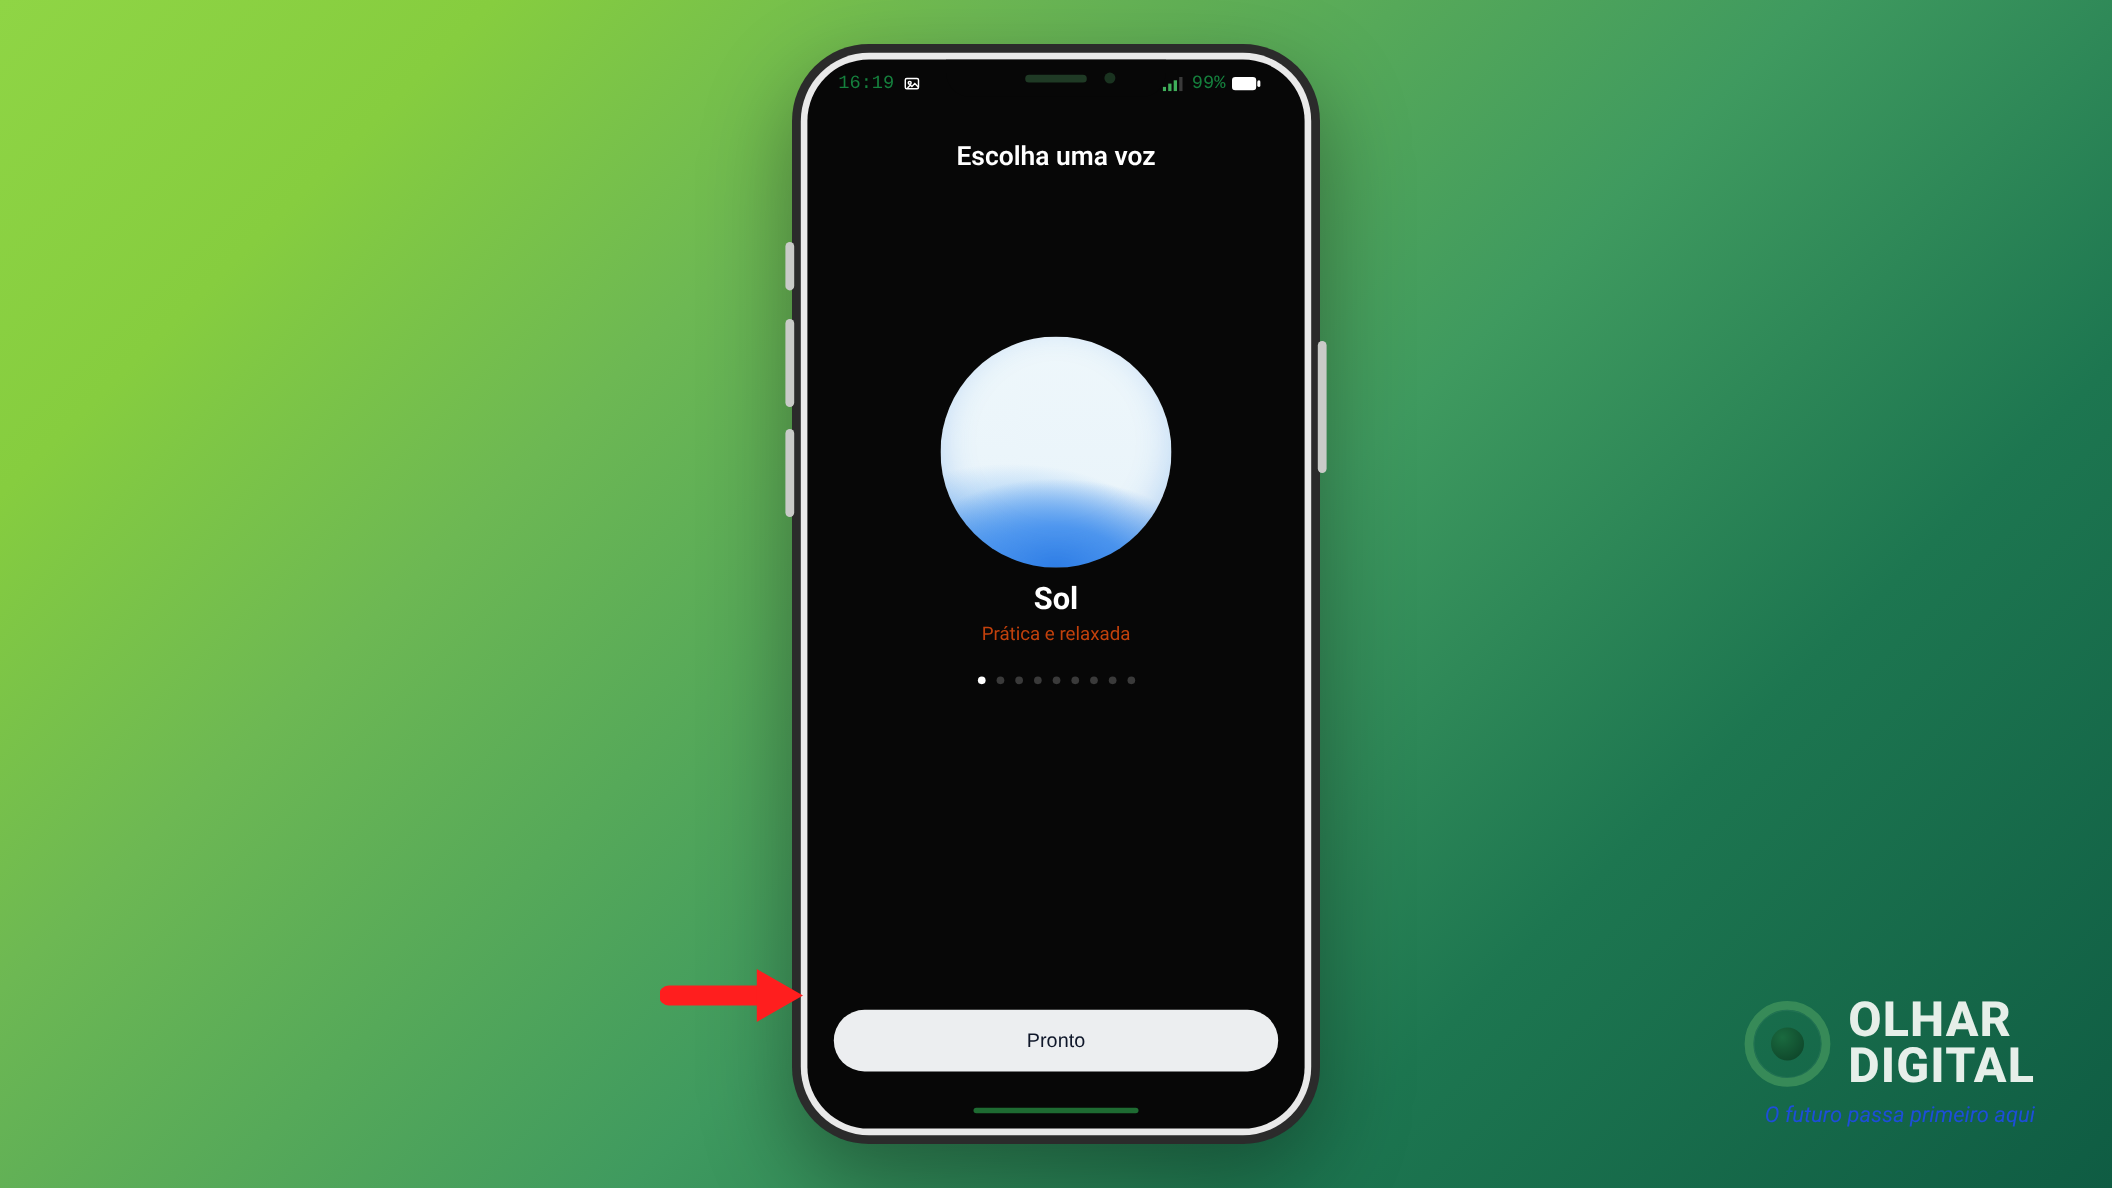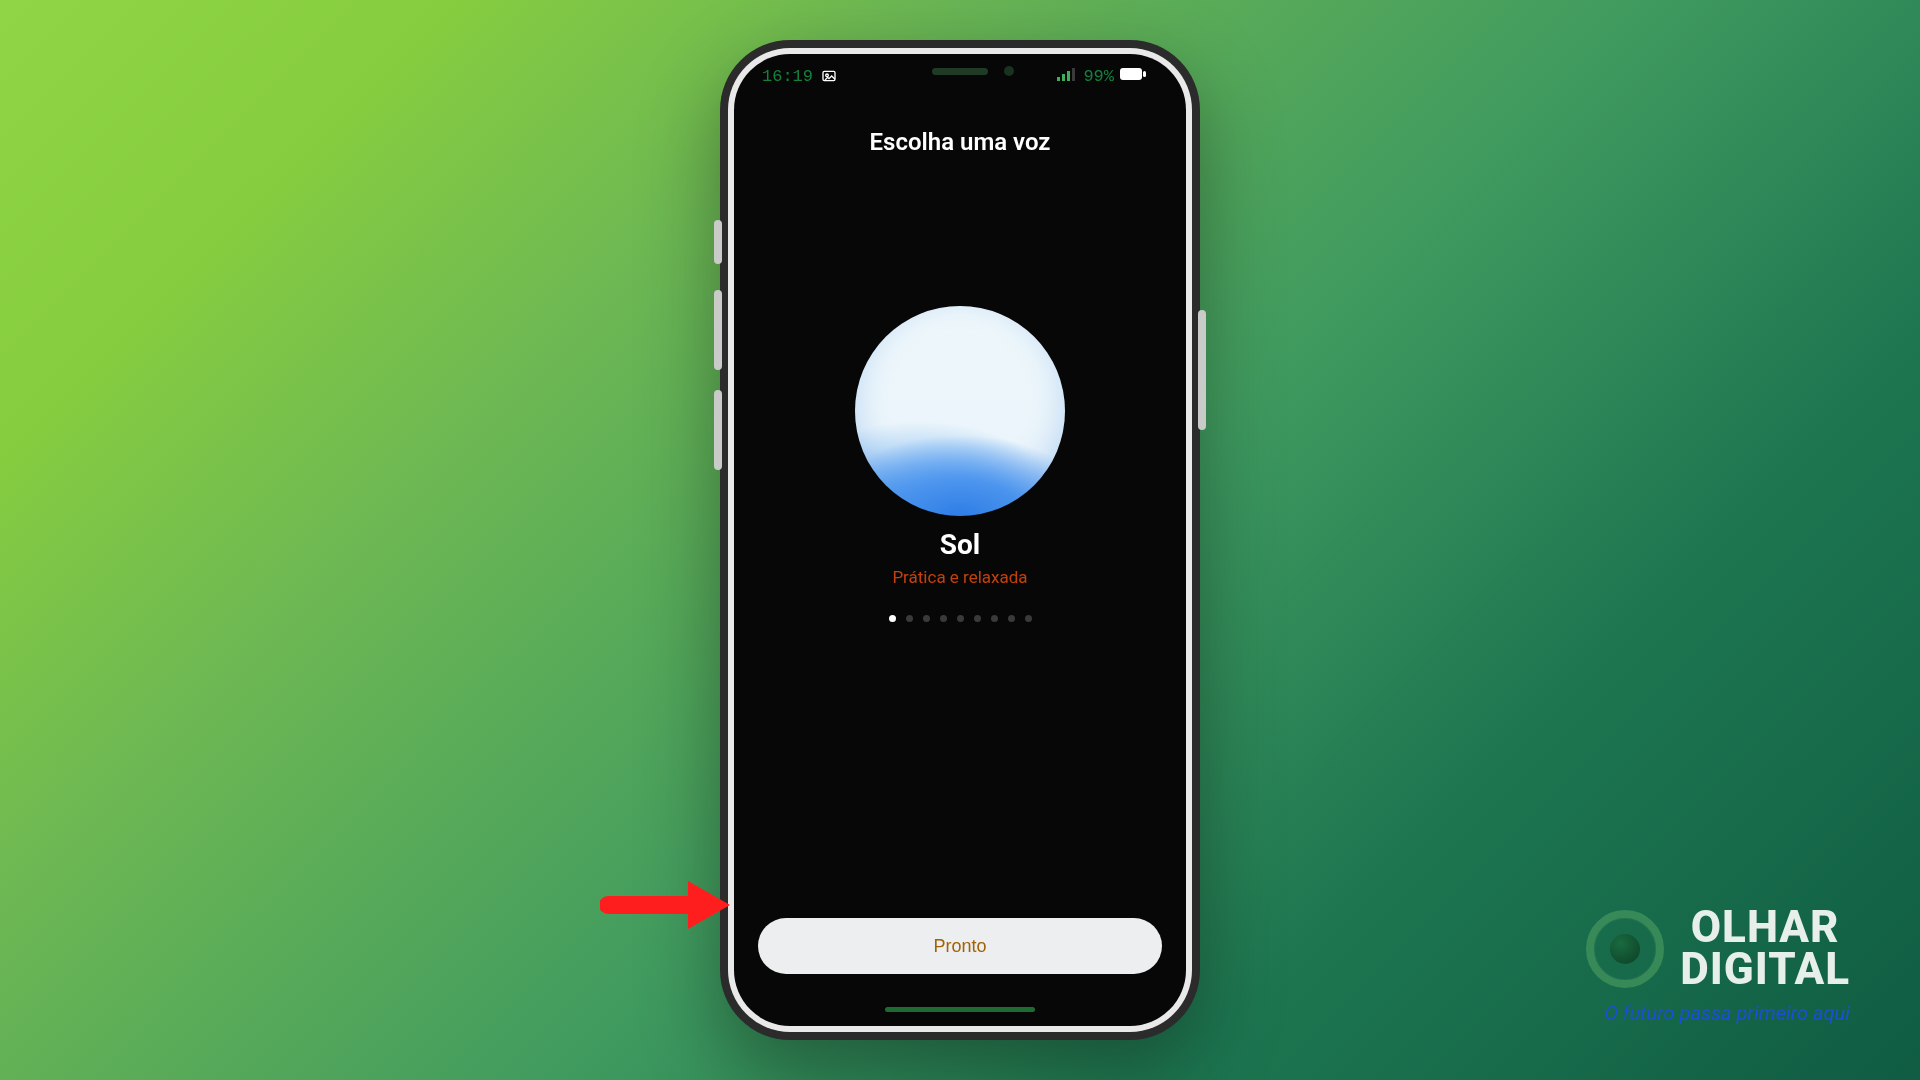--- a/index.html
+++ b/index.html
@@ -91,21 +91,21 @@
     align-items: center;
     justify-content: space-between;
     padding: 0 28px;
     color: #15803d;
     font-size: 17px;
     font-weight: 500;
     z-index: 40;
     font-family: Liberation Mono, monospace;
   }
   .status-left { display:flex; align-items:center; gap:8px; }
-  .status-right { display:flex; align-items:flex-start; gap:6px; }
+  .status-right { display:flex; align-items:center; gap:6px; }
   .pic-icon {
     width:16px;height:16px;display:inline-block;
   }
   .sig-icon, .bat-icon { display:inline-flex; }
 
   
   .app {
     position: absolute;
     inset: 0;
     padding-top: 70px;
@@ -160,21 +160,21 @@
   }
   .dot.active { background:#ffffff; }
 
   .done-btn {
     position:absolute;
     left:24px; right:24px;
     bottom: 52px;
     height: 56px;
     border-radius: 30px;
     background: #eceef0;
-    color:#a16207;
+    color:#0f172a;
     display:flex;
     align-items:center;
     justify-content:center;
     font-size: 18px;
     font-weight: 500;
     border:none;
     cursor:pointer;
   }
 
   .home-indicator {
@@ -199,21 +199,20 @@
 
   
   .watermark {
     position:absolute;
     right:70px;
     bottom:55px;
     display:flex;
     flex-direction:column;
     align-items:flex-start;
     color:#d7e6dc;
-    text-align:center;
   }
   .wm-row { display:flex; align-items:center; gap:16px; }
   .wm-circle {
     width:78px;height:78px;border-radius:50%;
     border:8px solid rgba(59,142,90,0.9);
     position:relative;
     display:flex;align-items:center;justify-content:center;
     box-shadow: 0 0 0 1px rgba(255,255,255,0.05) inset;
   }
   .wm-circle::after{

